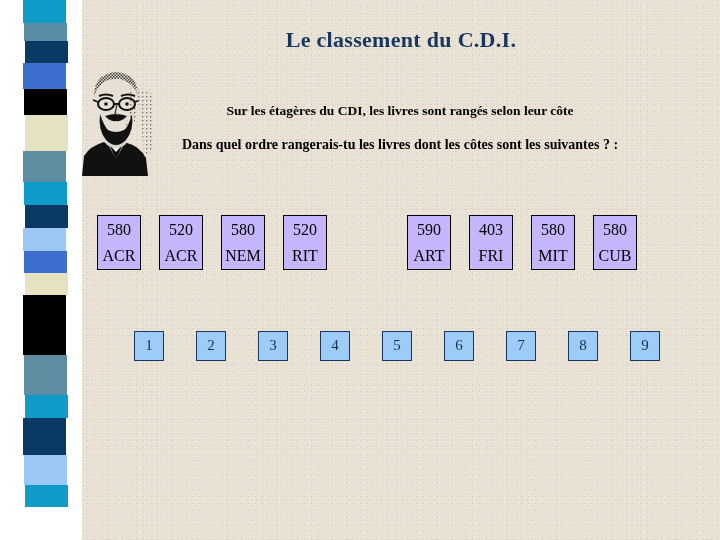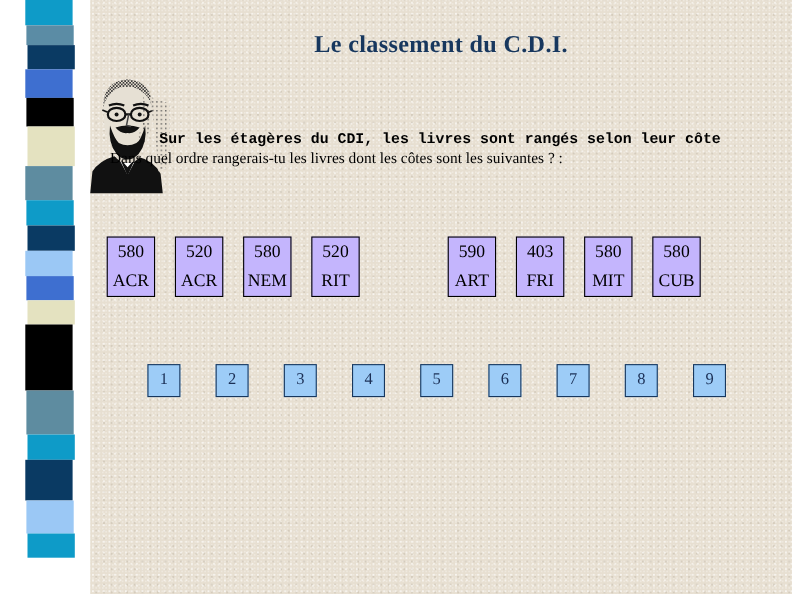--- a/index.html
+++ b/index.html
@@ -70,37 +70,36 @@
     left: 74px;
     top: 64px;
     width: 84px;
     height: 112px;
   }
 
   
   #prompt-line-1 {
     position: absolute;
     left: 100px;
-    top: 120px;
+    top: 103px;
     width: 600px;
     text-align: center;
     font-size: 13.5px;
     font-weight: bold;
     color: #000000;
     white-space: nowrap;
-    font-family: Liberation Mono, monospace;
   }
   #prompt-line-2 {
     position: absolute;
     left: 100px;
     top: 134px;
     width: 600px;
-    text-align: left;
+    text-align: center;
     font-size: 14px;
-    font-weight: normal;
+    font-weight: bold;
     color: #000000;
     line-height: 22px;
   }
 
   
   #cote-row {
     position: absolute;
     left: 97px;
     top: 215px;
     width: 600px;

